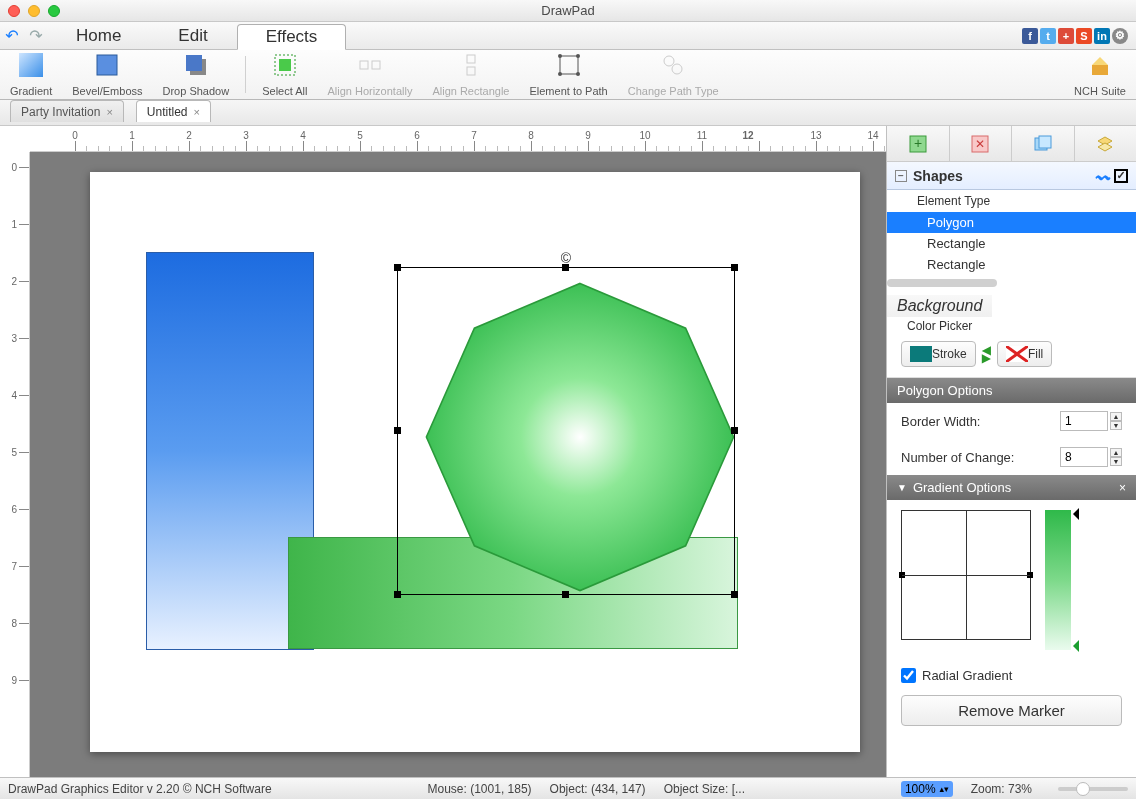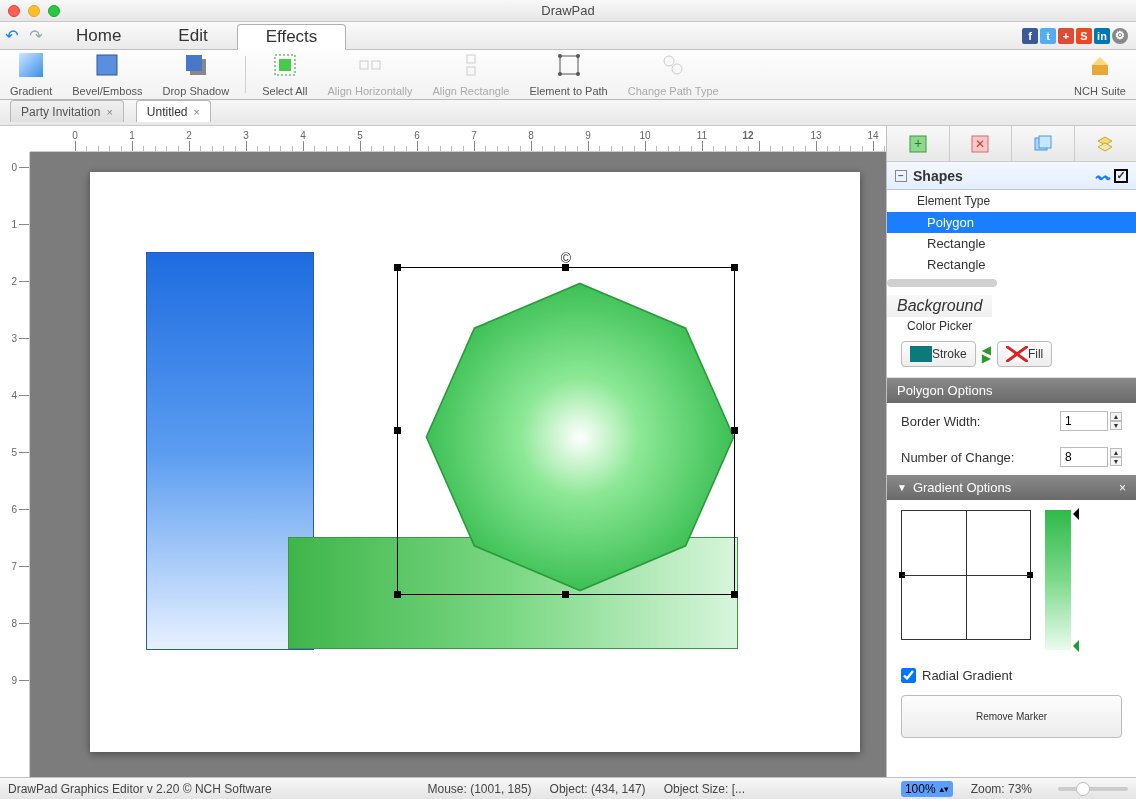--- a/index.html
+++ b/index.html
@@ -92,21 +92,21 @@
 
 .gradient-editor { padding:10px 14px; }
 .grad-grid { width:130px; height:130px; border:1px solid #333; position:relative; display:inline-block; vertical-align:top;}
 .grad-grid::before { content:''; position:absolute; left:50%; top:0; bottom:0; width:1px; background:#333;}
 .grad-grid::after { content:''; position:absolute; top:50%; left:0; right:0; height:1px; background:#333;}
 .grad-preview { display:inline-block; width:26px; height:140px; margin-left:10px; background:linear-gradient(180deg,#2fb94a 0%, #7dd98a 50%, #eafbee 100%); vertical-align:top; position:relative;}
 .grad-marker-top { position:absolute; top:-2px; right:-8px; width:0; height:0; border:6px solid transparent; border-right-color:#000;}
 .grad-marker-bot { position:absolute; bottom:-2px; right:-8px; width:0; height:0; border:6px solid transparent; border-right-color:#1a9e2f;}
 .checkbox-row { display:flex; align-items:center; gap:6px; padding:8px 14px; font-size:13px;}
 .checkbox-row input{ width:15px; height:15px;}
-.remove-marker-btn { margin:4px 14px 10px; padding:15px; text-align:center; background:linear-gradient(#fdfdfd,#ededed); border:1px solid #bbb; border-radius:4px; font-size:10px;}
+.remove-marker-btn { margin:4px 14px 10px; padding:6px; text-align:center; background:linear-gradient(#fdfdfd,#ededed); border:1px solid #bbb; border-radius:4px; font-size:15px;}
 
 
 .statusbar { height:22px; background:linear-gradient(#f8f8f8,#e4e4e4); border-top:1px solid #c0c0c0; display:flex; align-items:center; font-size:12px; color:#444; padding:0 8px; gap:18px;}
 .statusbar .spacer{flex:1;}
 .zoom-select { background:#5a9eff; color:#000; padding:1px 4px; border-radius:3px; display:flex; align-items:center; gap:4px;}
 .zoom-slider { width:70px; height:4px; background:#ccc; border-radius:2px; position:relative; margin-left:8px;}
 .zoom-slider-thumb { position:absolute; left:18px; top:-5px; width:14px; height:14px; background:#fff; border:1px solid #bbb; border-radius:50%;}
 
 svg { display:block; }
 </style>

